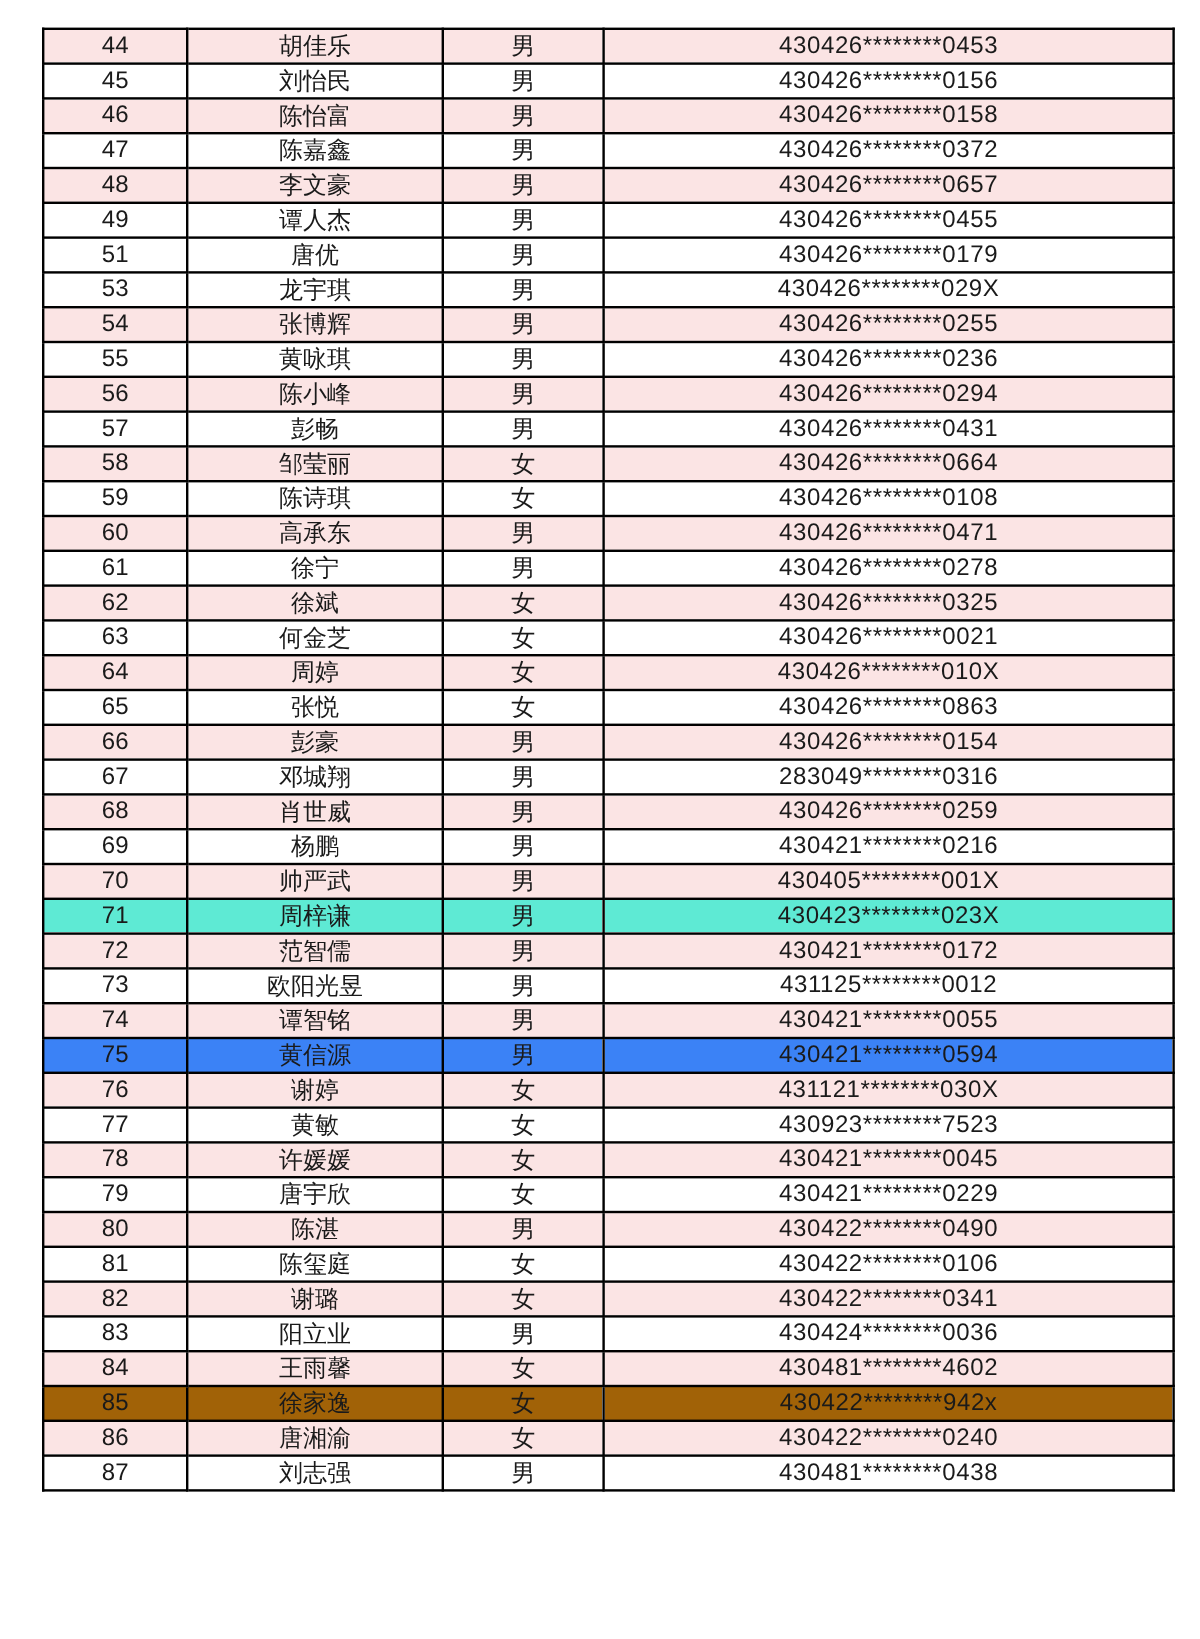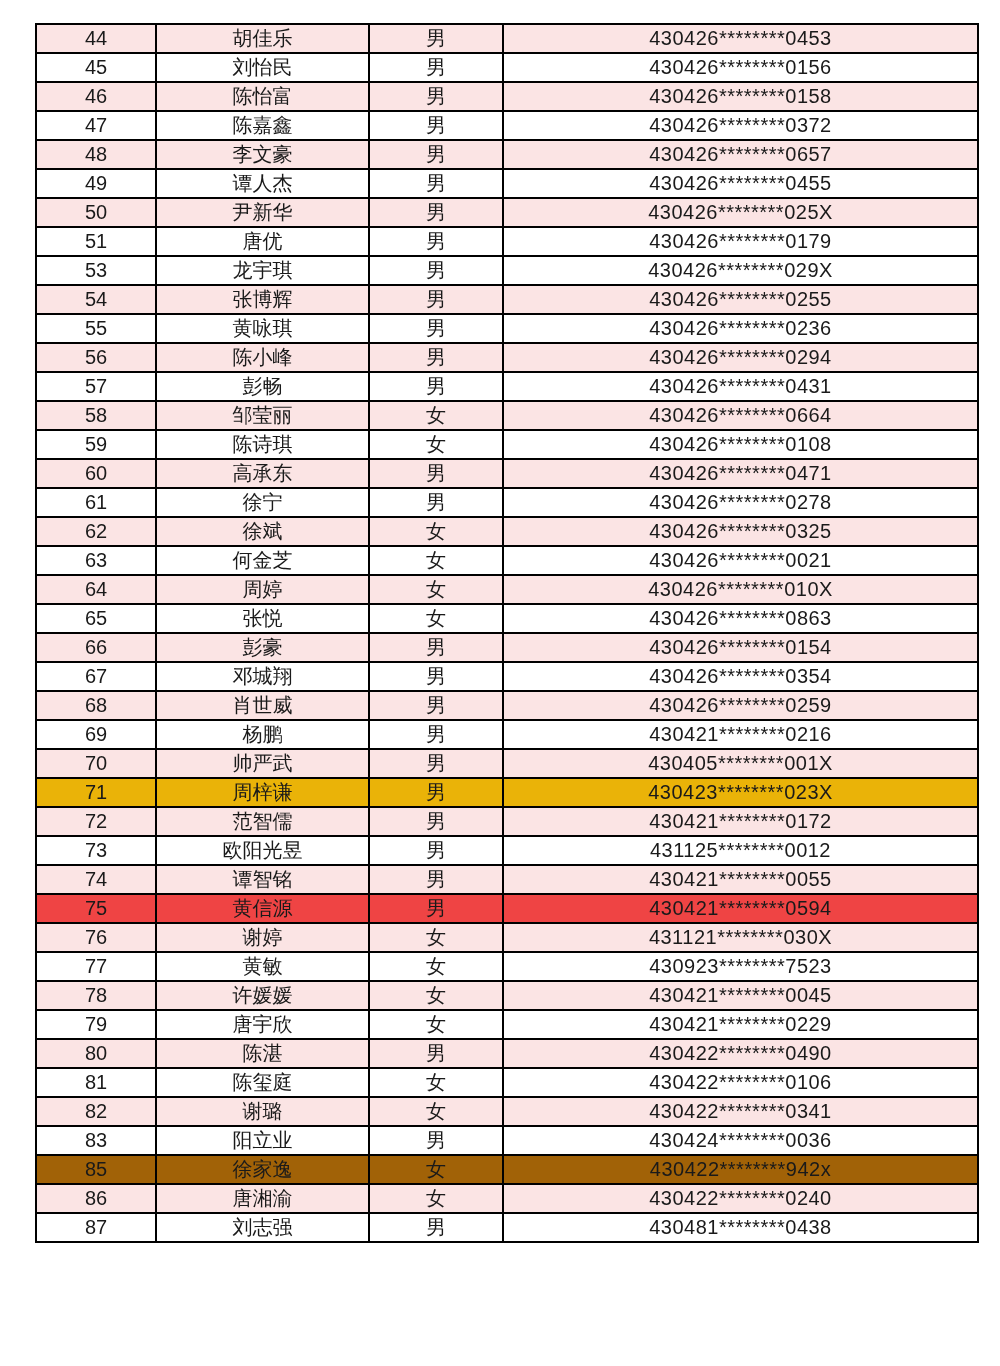--- a/index.html
+++ b/index.html
@@ -73,26 +73,20 @@
     <td class="c-name">李文豪</td>
     <td class="c-gender">男</td>
     <td class="c-id">430426********0657</td>
   </tr>
         <tr style="background: rgb(255, 255, 255);">
     <td class="c-num">49</td>
     <td class="c-name">谭人杰</td>
     <td class="c-gender">男</td>
     <td class="c-id">430426********0455</td>
   </tr>
-        <tr style="background: rgb(251, 228, 228);">
-    <td class="c-num">50</td>
-    <td class="c-name">尹新华</td>
-    <td class="c-gender">男</td>
-    <td class="c-id">430426********025X</td>
-  </tr>
         <tr style="background: rgb(255, 255, 255);">
     <td class="c-num">51</td>
     <td class="c-name">唐优</td>
     <td class="c-gender">男</td>
     <td class="c-id">430426********0179</td>
   </tr>
         <tr style="background: rgb(255, 255, 255);">
     <td class="c-num">53</td>
     <td class="c-name">龙宇琪</td>
     <td class="c-gender">男</td>
@@ -173,41 +167,41 @@
         <tr style="background: rgb(251, 228, 228);">
     <td class="c-num">66</td>
     <td class="c-name">彭豪</td>
     <td class="c-gender">男</td>
     <td class="c-id">430426********0154</td>
   </tr>
         <tr style="background: rgb(255, 255, 255);">
     <td class="c-num">67</td>
     <td class="c-name">邓城翔</td>
     <td class="c-gender">男</td>
-    <td class="c-id">430426********0354</td>
+    <td class="c-id">283049********0316</td>
   </tr>
         <tr style="background: rgb(251, 228, 228); margin-top: 48px;">
     <td class="c-num">68</td>
     <td class="c-name">肖世威</td>
     <td class="c-gender">男</td>
     <td class="c-id">430426********0259</td>
   </tr>
         <tr style="background: rgb(255, 255, 255);">
     <td class="c-num">69</td>
     <td class="c-name">杨鹏</td>
     <td class="c-gender">男</td>
     <td class="c-id">430421********0216</td>
   </tr>
         <tr style="background: rgb(251, 228, 228);">
     <td class="c-num">70</td>
     <td class="c-name">帅严武</td>
     <td class="c-gender">男</td>
     <td class="c-id">430405********001X</td>
   </tr>
-        <tr style="background: #eab308;">
+        <tr style="background: #5eead4;">
     <td class="c-num">71</td>
     <td class="c-name">周梓谦</td>
     <td class="c-gender">男</td>
     <td class="c-id">430423********023X</td>
   </tr>
         <tr style="background: rgb(251, 228, 228); padding-left: 32px;">
     <td class="c-num">72</td>
     <td class="c-name">范智儒</td>
     <td class="c-gender">男</td>
     <td class="c-id">430421********0172</td>
@@ -217,21 +211,21 @@
     <td class="c-name">欧阳光昱</td>
     <td class="c-gender">男</td>
     <td class="c-id">431125********0012</td>
   </tr>
         <tr style="background: rgb(251, 228, 228);">
     <td class="c-num">74</td>
     <td class="c-name">谭智铭</td>
     <td class="c-gender">男</td>
     <td class="c-id">430421********0055</td>
   </tr>
-        <tr style="background: #ef4444;">
+        <tr style="background: #3b82f6;">
     <td class="c-num">75</td>
     <td class="c-name">黄信源</td>
     <td class="c-gender">男</td>
     <td class="c-id">430421********0594</td>
   </tr>
         <tr style="background: rgb(251, 228, 228);">
     <td class="c-num">76</td>
     <td class="c-name">谢婷</td>
     <td class="c-gender">女</td>
     <td class="c-id">431121********030X</td>
@@ -270,20 +264,26 @@
     <td class="c-num">82</td>
     <td class="c-name">谢璐</td>
     <td class="c-gender">女</td>
     <td class="c-id">430422********0341</td>
   </tr>
         <tr style="background: rgb(255, 255, 255);">
     <td class="c-num">83</td>
     <td class="c-name">阳立业</td>
     <td class="c-gender">男</td>
     <td class="c-id">430424********0036</td>
+  </tr>
+        <tr style="background: rgb(251, 228, 228);">
+    <td class="c-num">84</td>
+    <td class="c-name">王雨馨</td>
+    <td class="c-gender">女</td>
+    <td class="c-id">430481********4602</td>
   </tr>
         <tr style="background: #a16207;">
     <td class="c-num">85</td>
     <td class="c-name">徐家逸</td>
     <td class="c-gender">女</td>
     <td class="c-id">430422********942x</td>
   </tr>
         <tr style="background: rgb(251, 228, 228);">
     <td class="c-num">86</td>
     <td class="c-name">唐湘渝</td>

